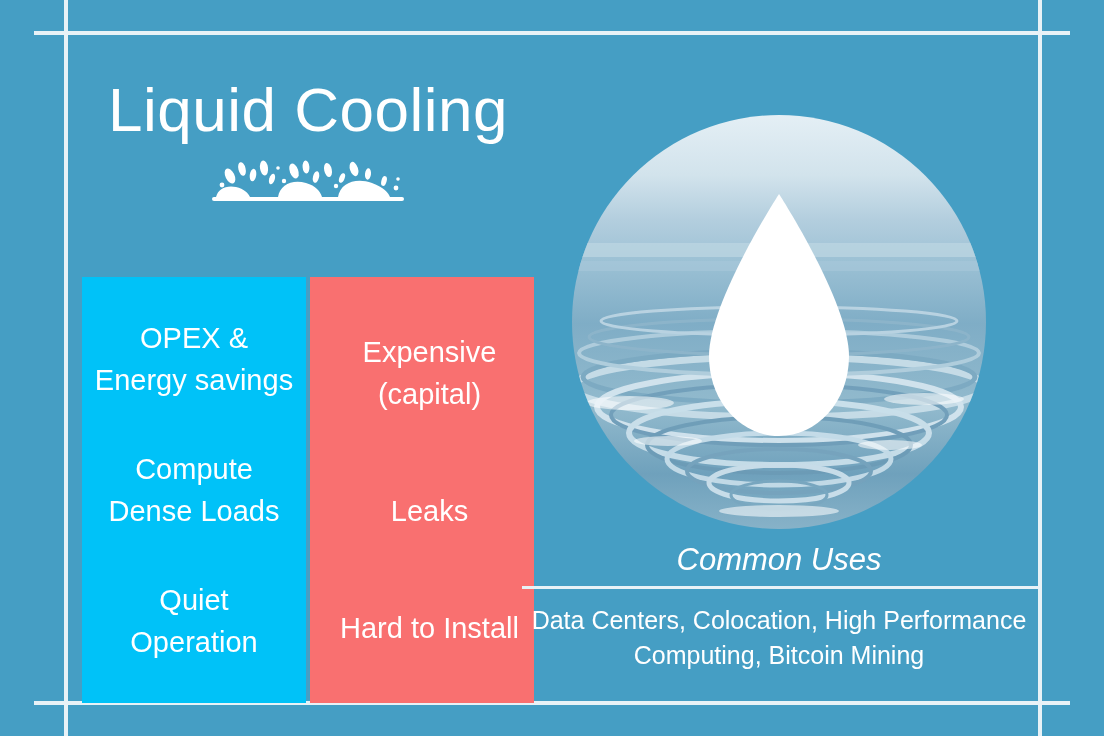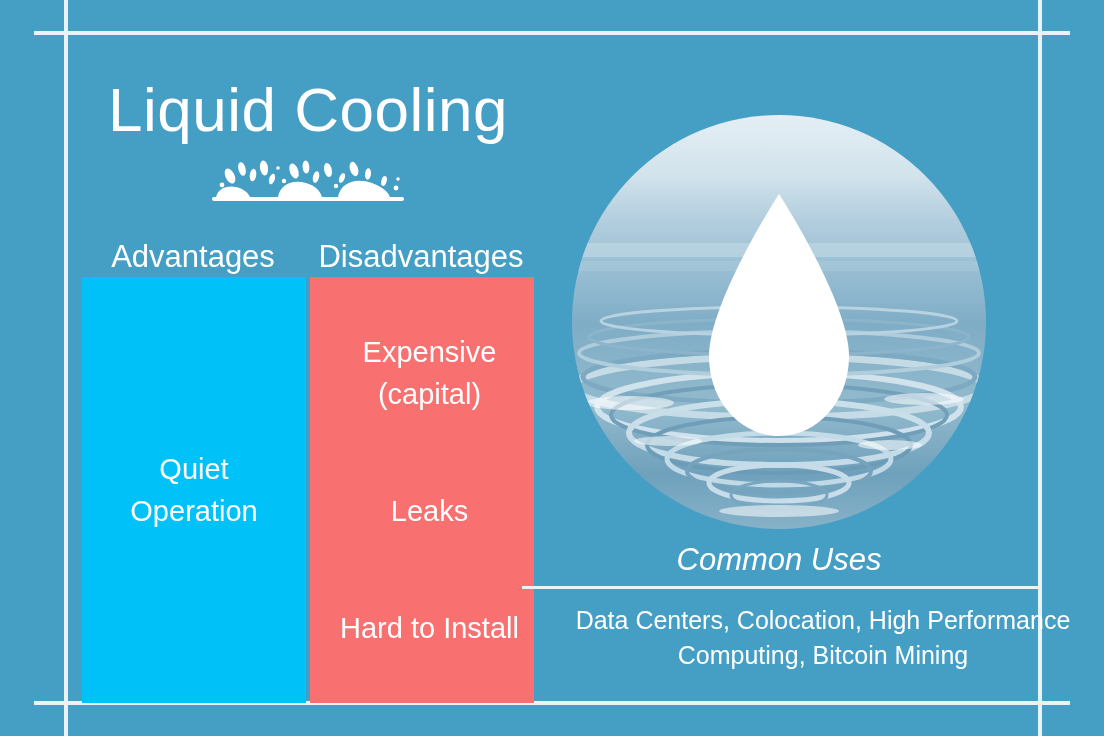--- a/index.html
+++ b/index.html
@@ -190,21 +190,20 @@
   .uses-body {
     position: absolute;
     left: 6px;
     top: 572px;
     width: 506px;
     text-align: center;
     color: #ffffff;
     font-size: 25px;
     font-weight: 300;
     line-height: 1.4;
-    margin-left: 44px;
   }
 </style>
 </head>
 <body>
 
 <div id="infographic">
 
   <div class="frame-v left"></div>
   <div class="frame-v right"></div>
   <div class="frame-h tl"></div>
@@ -242,28 +241,28 @@
           <circle cx="14" cy="26" r="2.4"></circle>
           <circle cx="76" cy="22" r="2.2"></circle>
           <circle cx="128" cy="27" r="2.2"></circle>
           <circle cx="188" cy="29" r="2.4"></circle>
           <circle cx="190" cy="20" r="1.8"></circle>
           <circle cx="70" cy="9" r="1.8"></circle>
         </g>
       </svg>
     </div>
 
-    <div class="col-headers">
-      <div class="h-adv">Advantages</div>
-      <div class="h-dis">Disadvantages</div>
-    </div>
 
     <div class="panels">
 
       <div class="panel advantages">
+        <div class="panel-item">OPEX &amp;
+Energy savings</div>
+        <div class="panel-item">Compute
+Dense Loads</div>
         <div class="panel-item">Quiet
 Operation</div>
       </div>
 
       <div class="panel disadvantages">
         <div class="panel-item">Expensive
 (capital)</div>
         <div class="panel-item">Leaks</div>
         <div class="panel-item">Hard to Install</div>
       </div>

